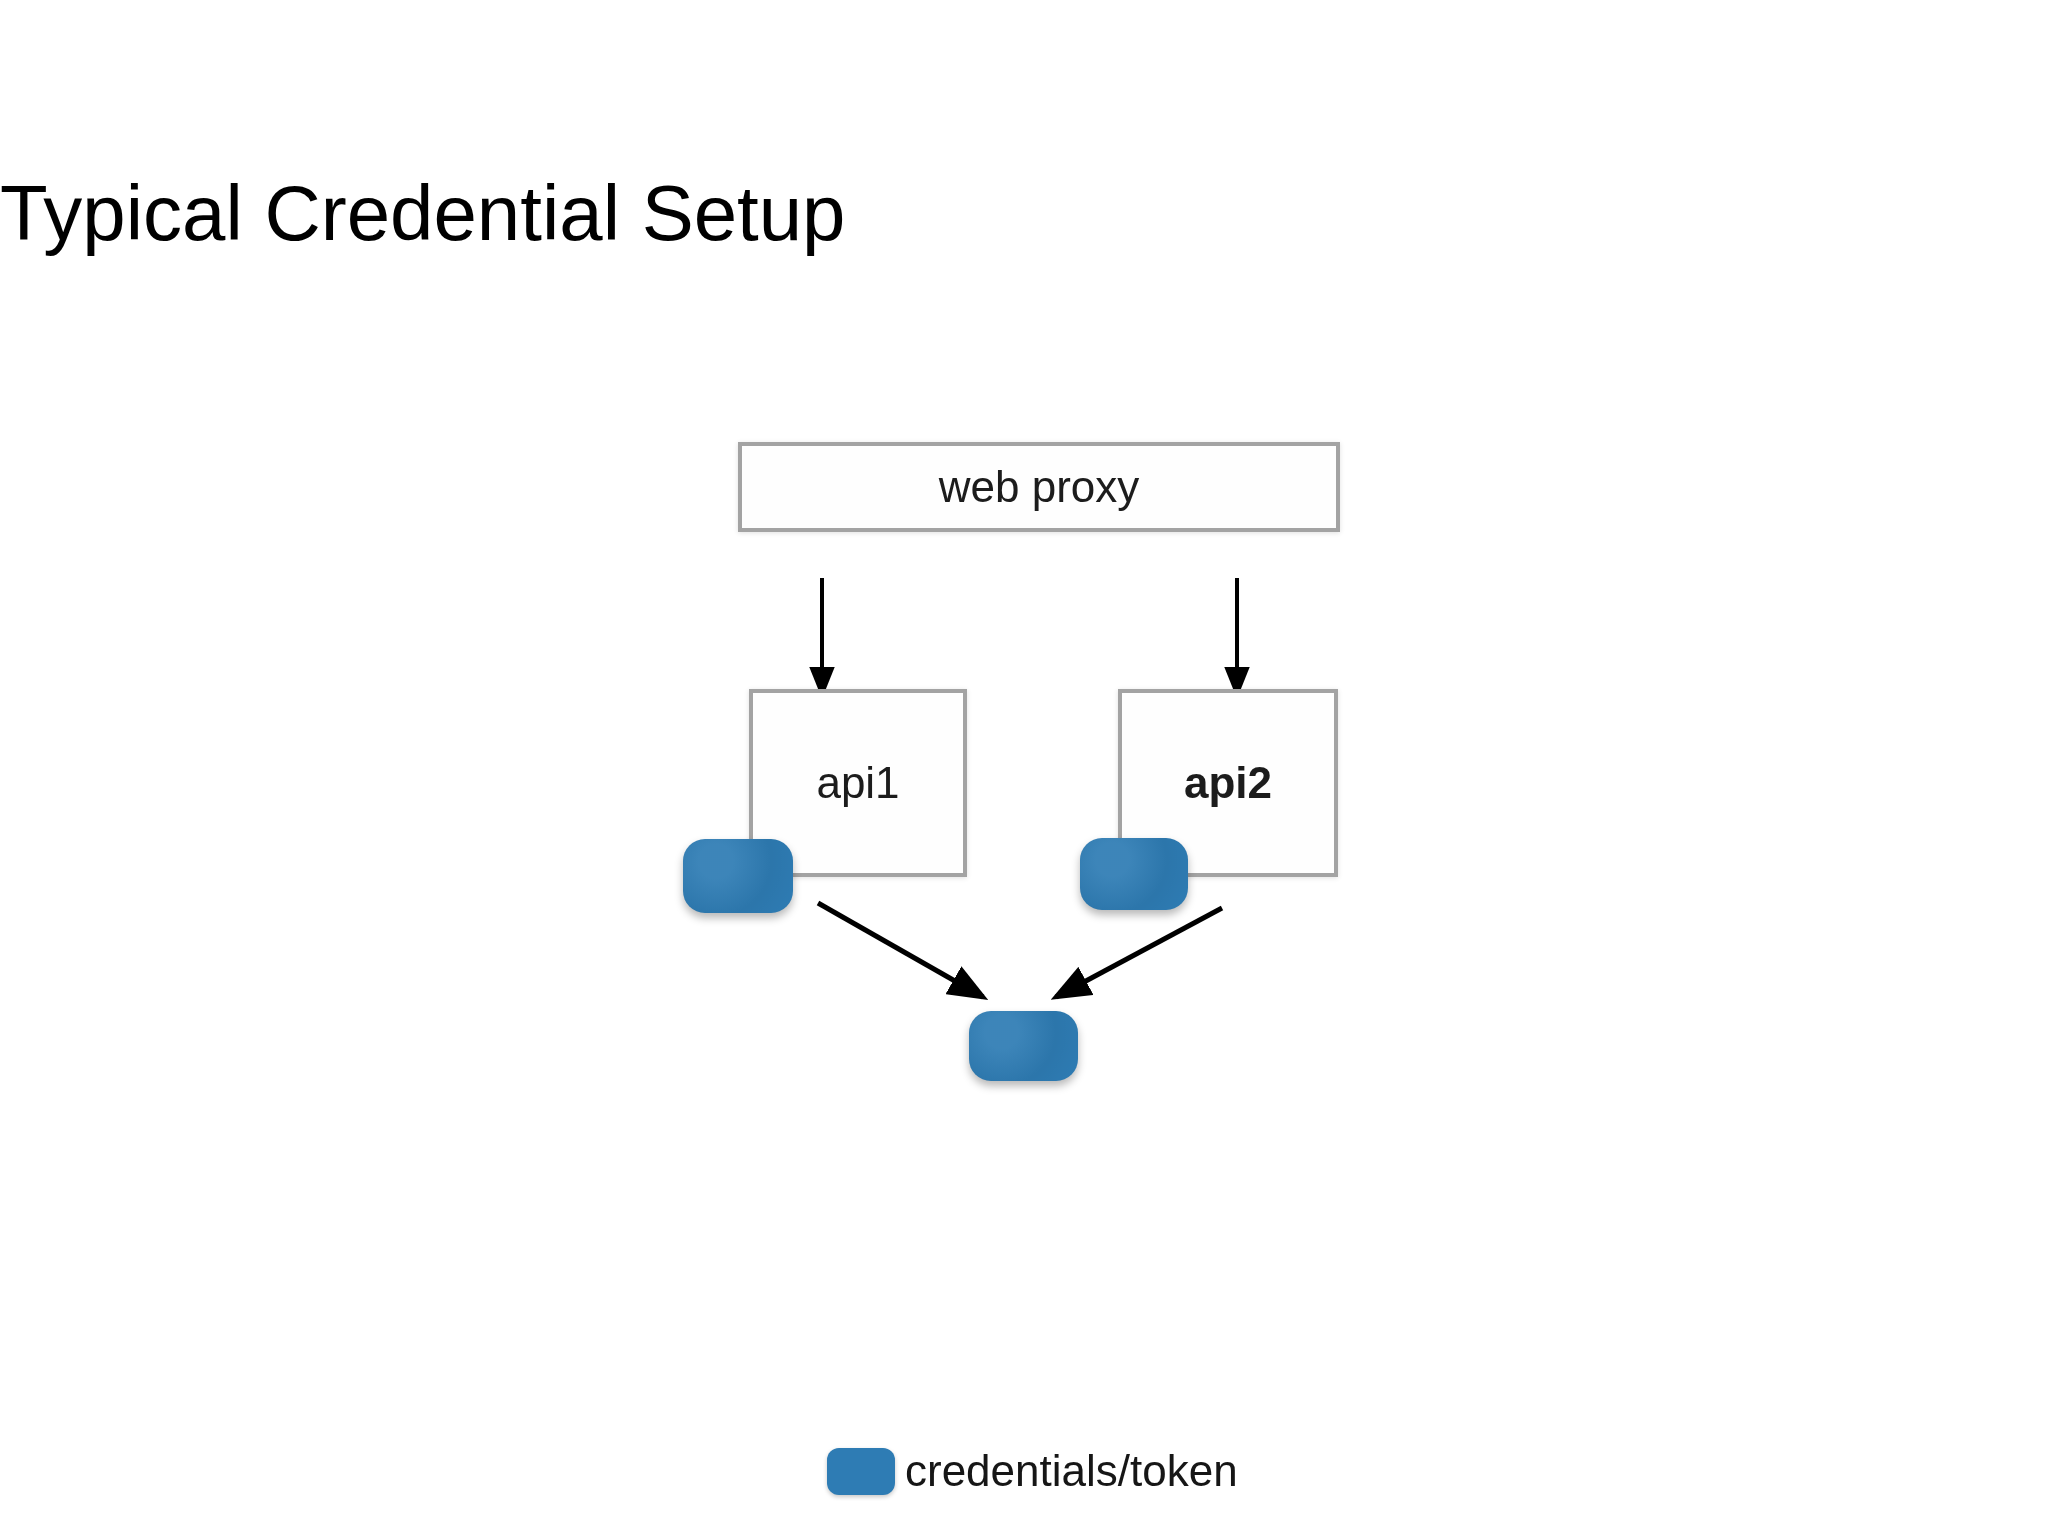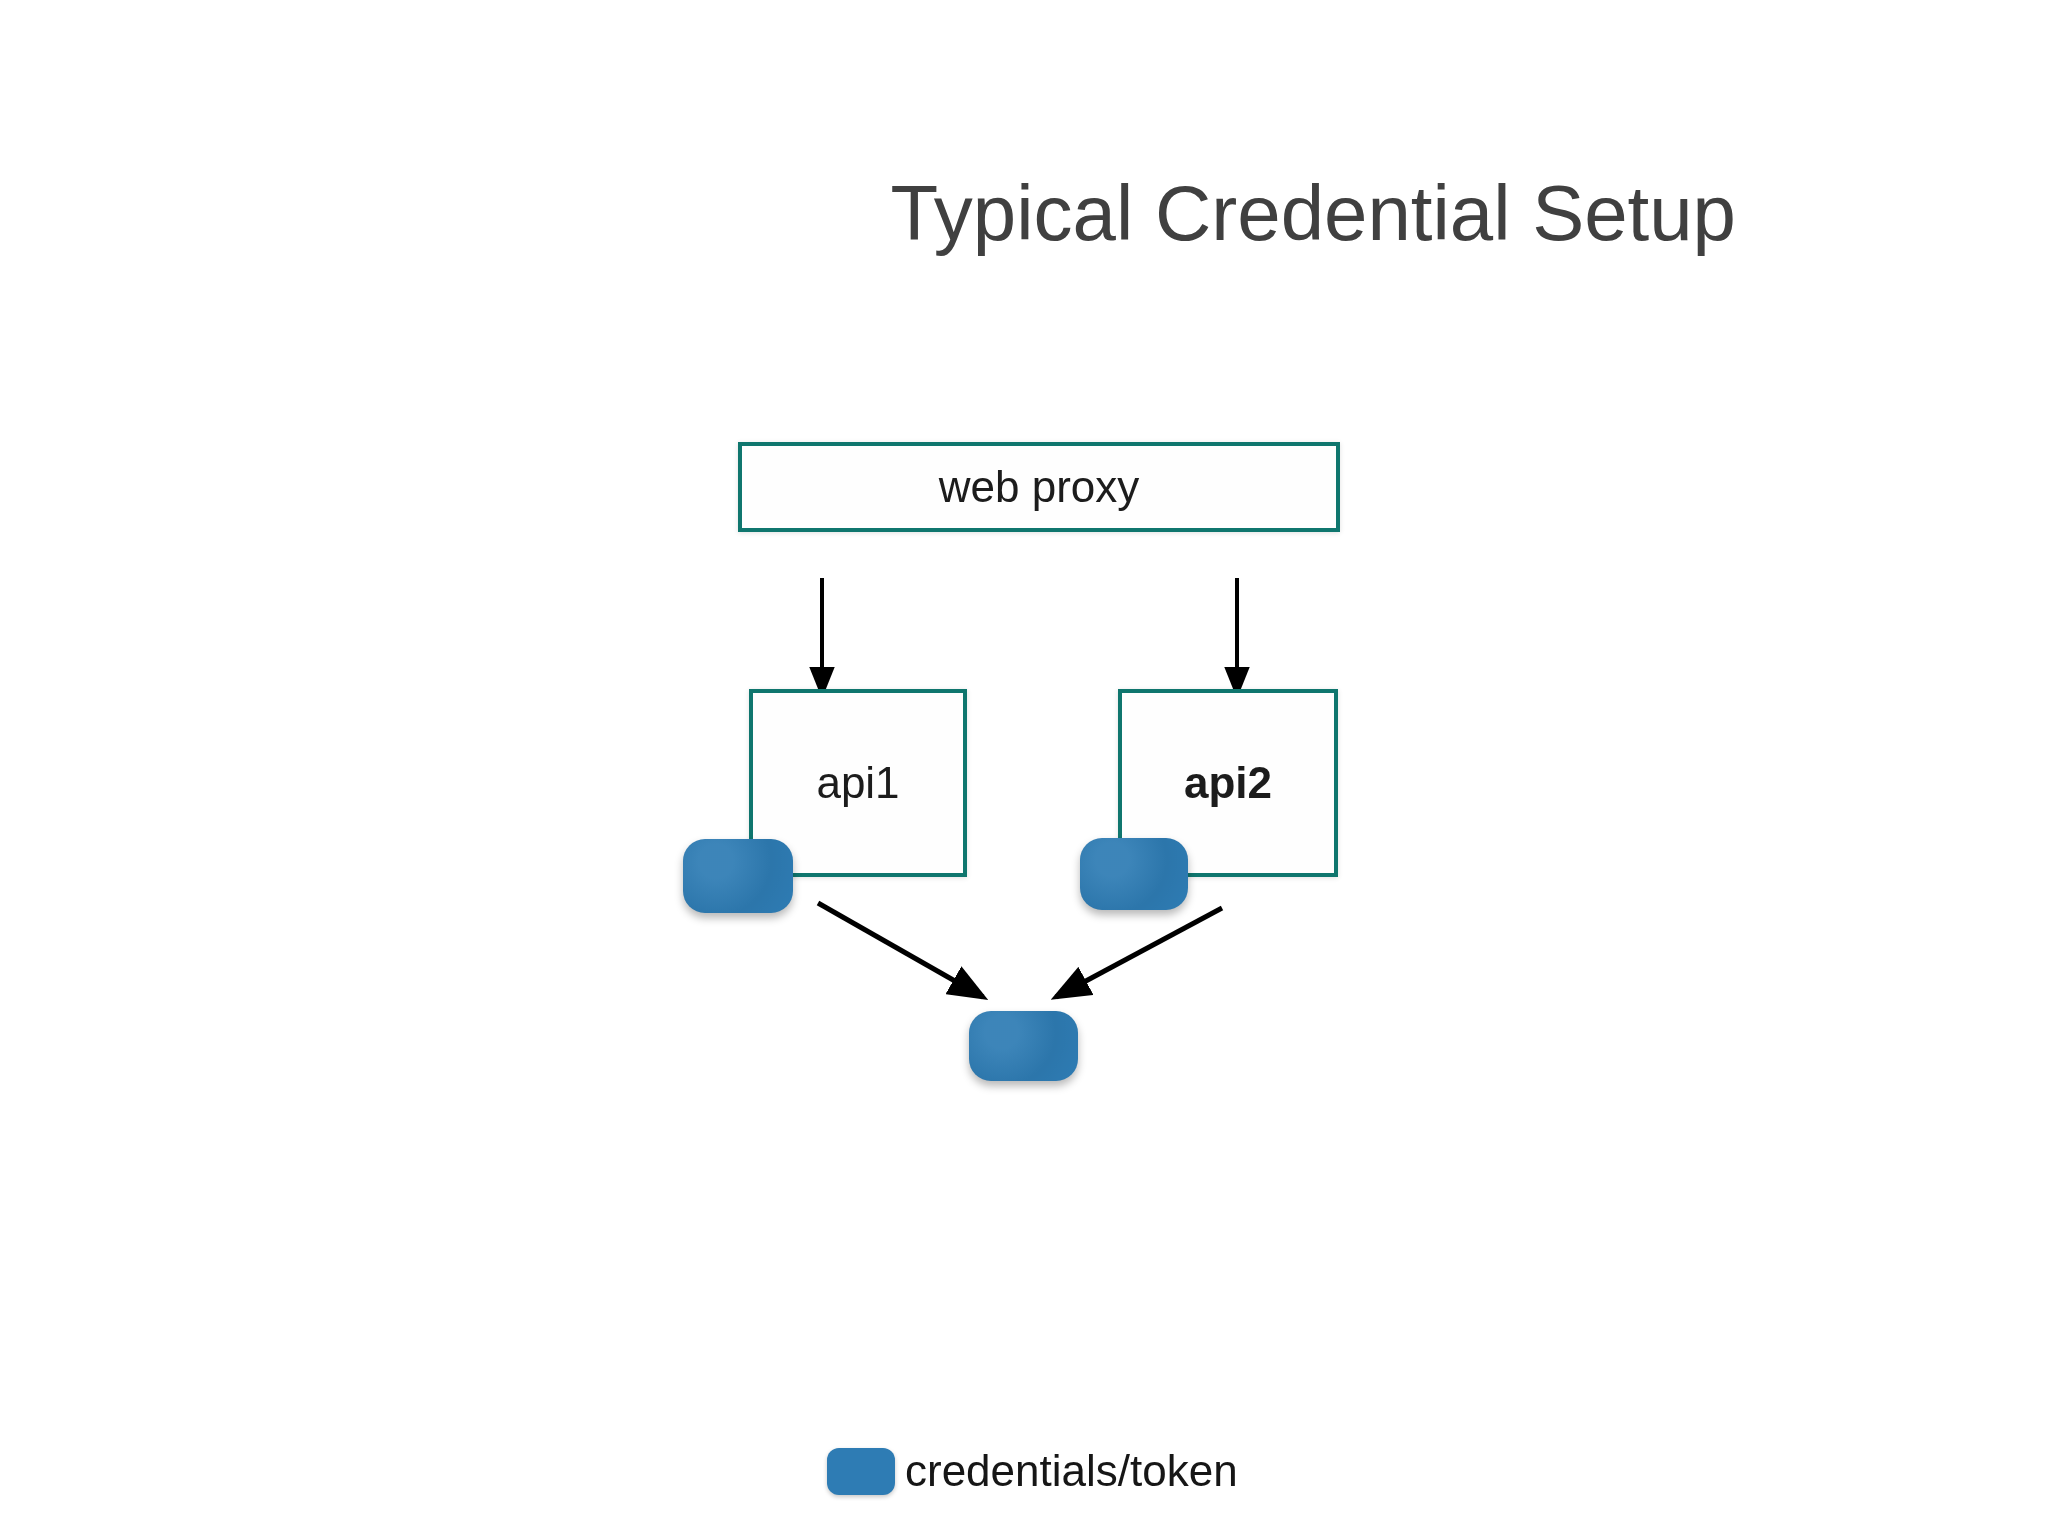--- a/index.html
+++ b/index.html
@@ -13,30 +13,30 @@
     height: 1536px;
     background: #ffffff;
     font-family: "Liberation Sans", "DejaVu Sans", sans-serif;
     overflow: hidden;
   }
   .title {
     position: absolute;
     left: 0;
     top: 168px;
     width: 1736px;
-    text-align: right;
+    text-align: left;
     font-size: 78px;
     font-weight: 400;
-    color: #404040;
+    color: #000000;
     letter-spacing: 0px;
   }
   .node {
     position: absolute;
     box-sizing: border-box;
-    border: 4px solid #0f766e;
+    border: 4px solid #a3a3a3;
     background: #fefefe;
     display: flex;
     align-items: center;
     justify-content: center;
     color: #1c1c1c;
     font-size: 44px;
     box-shadow: 0 1px 5px rgba(0,0,0,0.12);
   }
   #node-web-proxy  { left: 738px;  top: 442px;  width: 602px; height: 90px;  }
   #node-api1       { left: 712px;  top: 689px;  width: 218px; height: 188px; margin-left: 37px; }

